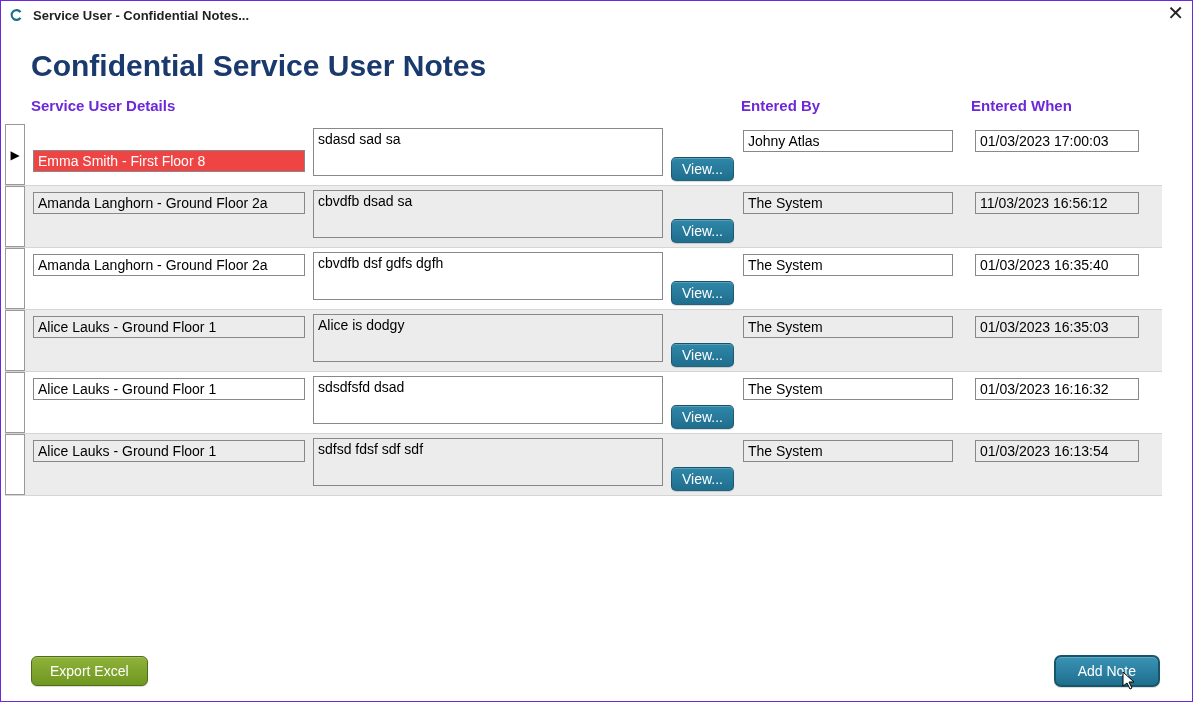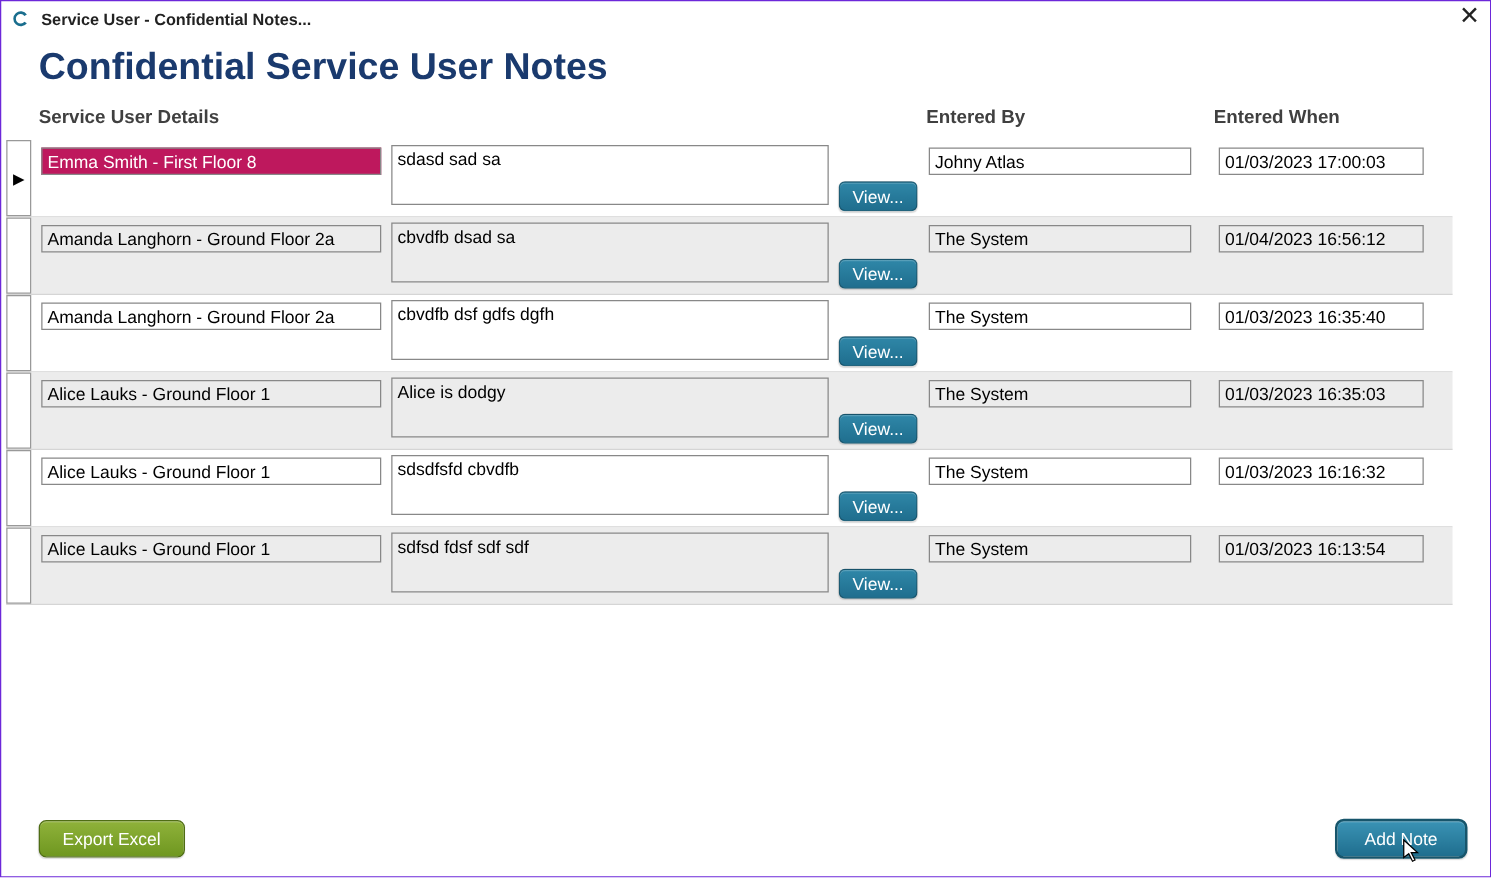--- a/index.html
+++ b/index.html
@@ -42,29 +42,29 @@
     cursor: pointer;
     font-weight: normal;
   }
   .content {
     padding: 4px 30px 10px 30px;
   }
   .page-title {
     font-size: 30px;
     font-weight: bold;
     color: #1a3a6e;
-    margin: 4px 0 14px 0;
+    margin: 16px 0 14px 0;
   }
   .headers {
     display: grid;
     grid-template-columns: 680px 230px 200px;
     gap: 0;
     font-size: 15px;
     font-weight: bold;
-    color: #404040;
+    color: #6d28d9;
     margin-bottom: 10px;
     padding-left: 0px;
   }
   .headers .h-entered-by { padding-left: 30px; }
   .headers .h-entered-when { padding-left: 30px; }
 
   
   .grid {
     position: relative;
     margin-left: -26px; 
@@ -127,21 +127,21 @@
   .field-box {
     border: 1px solid #888;
     background: #fff;
     font-size: 14px;
     padding: 2px 4px;
     width: 100%;
     white-space: nowrap;
     overflow: hidden;
   }
   .cell-user .field-box { height: 22px; width: 272px; }
-  .cell-user .field-box.selected { background: #be185d; color: #fff; }
+  .cell-user .field-box.selected { background: #ef4444; color: #fff; margin-top: 20px; }
   .cell-note .note-box {
     border: 1px solid #888;
     background: #fff;
     font-size: 14px;
     padding: 2px 4px;
     width: 350px;
     height: 48px;
     overflow: hidden;
   }
   .row.alt .cell-note .note-box { background: #ececec; }
@@ -165,21 +165,21 @@
   }
   .btn-view {
     background: #2b7a99;
     background: linear-gradient(#2f87a8, #1f6e8e);
     height: 24px;
     min-width: 58px;
   }
   .footer {
     position: absolute;
     left: 30px;
-    right: 18px;
+    right: 32px;
     bottom: 14px;
     display: flex;
     justify-content: space-between;
     align-items: center;
   }
   .btn-export {
     background: linear-gradient(#8fb23a, #6f9720);
     border: 1px solid #4f6d14;
     height: 30px;
     padding: 0 18px;
@@ -254,21 +254,21 @@
           <div class="cell-note">
             <div class="note-box">cbvdfb dsad sa</div>
           </div>
           <div class="cell-view">
             <button class="btn btn-view">View...</button>
           </div>
           <div class="cell-entered-by">
             <div class="field-box">The System</div>
           </div>
           <div class="cell-entered-when">
-            <div class="field-box">01/04/2023 16:56:12</div>
+            <div class="field-box">11/03/2023 16:56:12</div>
           </div>
         </div>
         <div class="row">
           <div class="row-selector"></div>
           <div class="cell-user">
             <div class="field-box">Amanda Langhorn - Ground Floor 2a</div>
           </div>
           <div class="cell-note">
             <div class="note-box">cbvdfb dsf gdfs dgfh</div>
           </div>
@@ -299,21 +299,21 @@
           <div class="cell-entered-when">
             <div class="field-box">01/03/2023 16:35:03</div>
           </div>
         </div>
         <div class="row">
           <div class="row-selector"></div>
           <div class="cell-user">
             <div class="field-box">Alice Lauks - Ground Floor 1</div>
           </div>
           <div class="cell-note">
-            <div class="note-box">sdsdfsfd cbvdfb</div>
+            <div class="note-box">sdsdfsfd dsad</div>
           </div>
           <div class="cell-view">
             <button class="btn btn-view">View...</button>
           </div>
           <div class="cell-entered-by">
             <div class="field-box">The System</div>
           </div>
           <div class="cell-entered-when">
             <div class="field-box">01/03/2023 16:16:32</div>
           </div>

